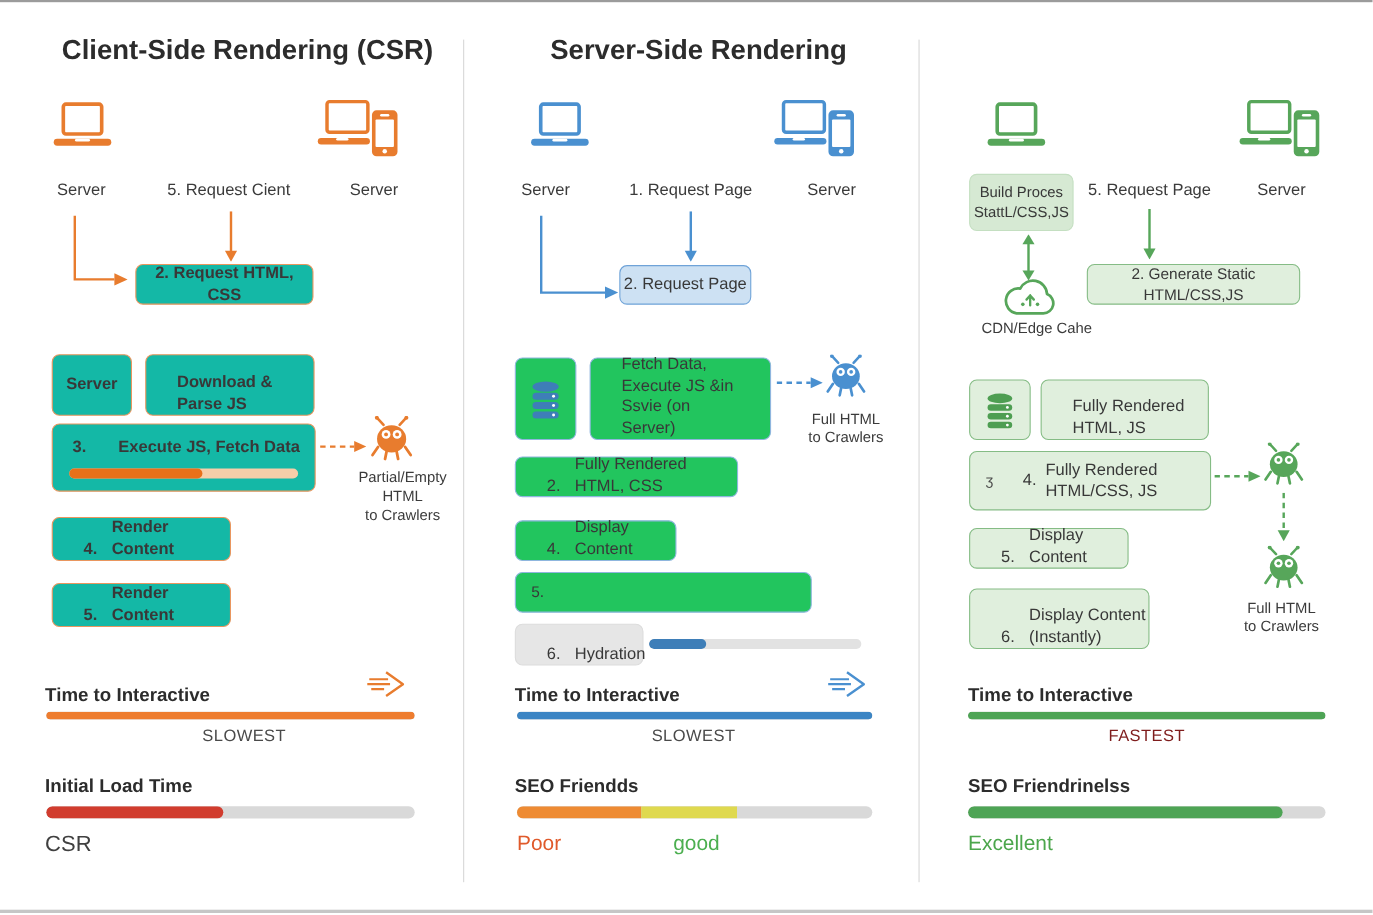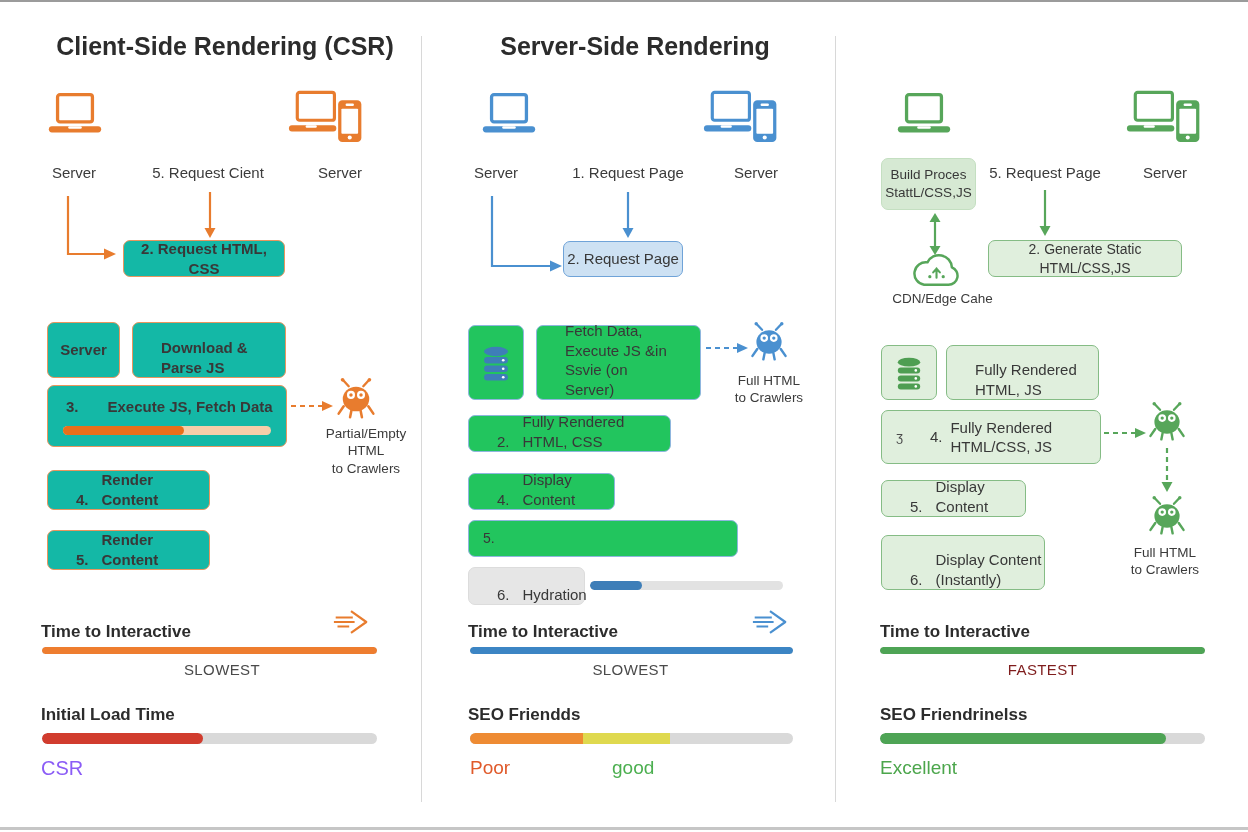--- a/index.html
+++ b/index.html
@@ -161,21 +161,21 @@
     </svg>
   <div class="bar" style="left:42px;top:647px;width:335px;height:7px;background:#d9d9d9">
     <div class="fill" style="background: rgb(238, 125, 47); width: 100%;"></div>
   </div>
   <div class="abs word" style="left:52px;top:661px;width:340px">SLOWEST</div>
 
   <div class="abs sec" style="left:41px;top:705px">Initial Load Time</div>
   <div class="bar" style="left:42px;top:733px;width:335px;height:11px;background:#d9d9d9">
     <div class="fill" style="background: rgb(209, 60, 46); width: 48%;"></div>
   </div>
-  <div class="abs" style="left:41px;top:757px;font-size:20px;color:#8b5cf6">CSR</div>
+  <div class="abs" style="left:41px;top:757px;font-size:20px;color:#404040">CSR</div>
 
   <div class="abs ttl" style="left:455px;top:32px;width:360px">Server-Side Rendering</div>
 
   <svg class="abs ic-b" style="left:478px;top:92px" width="62" height="47">
       <use href="#laptop"></use>
     </svg>
   <div class="abs lbl" style="left:460px;top:164px;width:72px">Server</div>
   <div class="abs lbl" style="left:558px;top:164px;width:140px">1. Request Page</div>
   <svg class="abs ic-b" style="left:703px;top:90px" width="78" height="54">
       <use href="#devices"></use>

